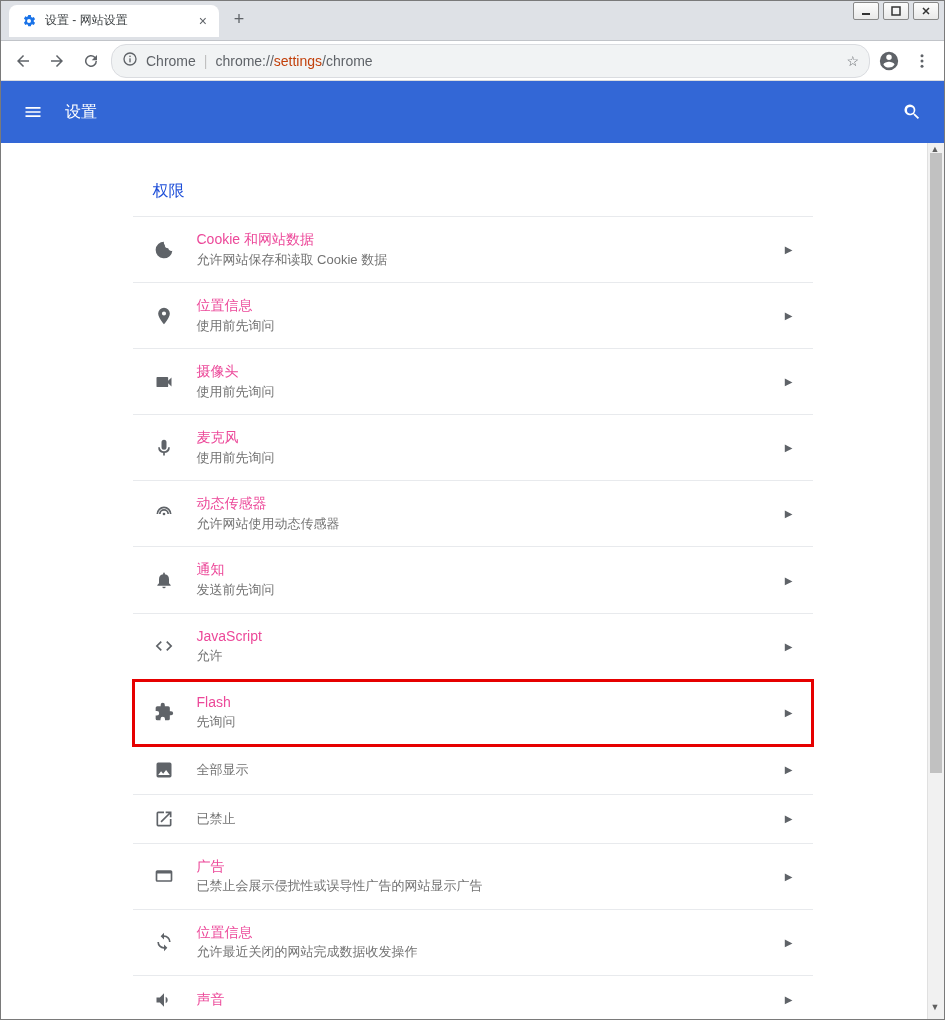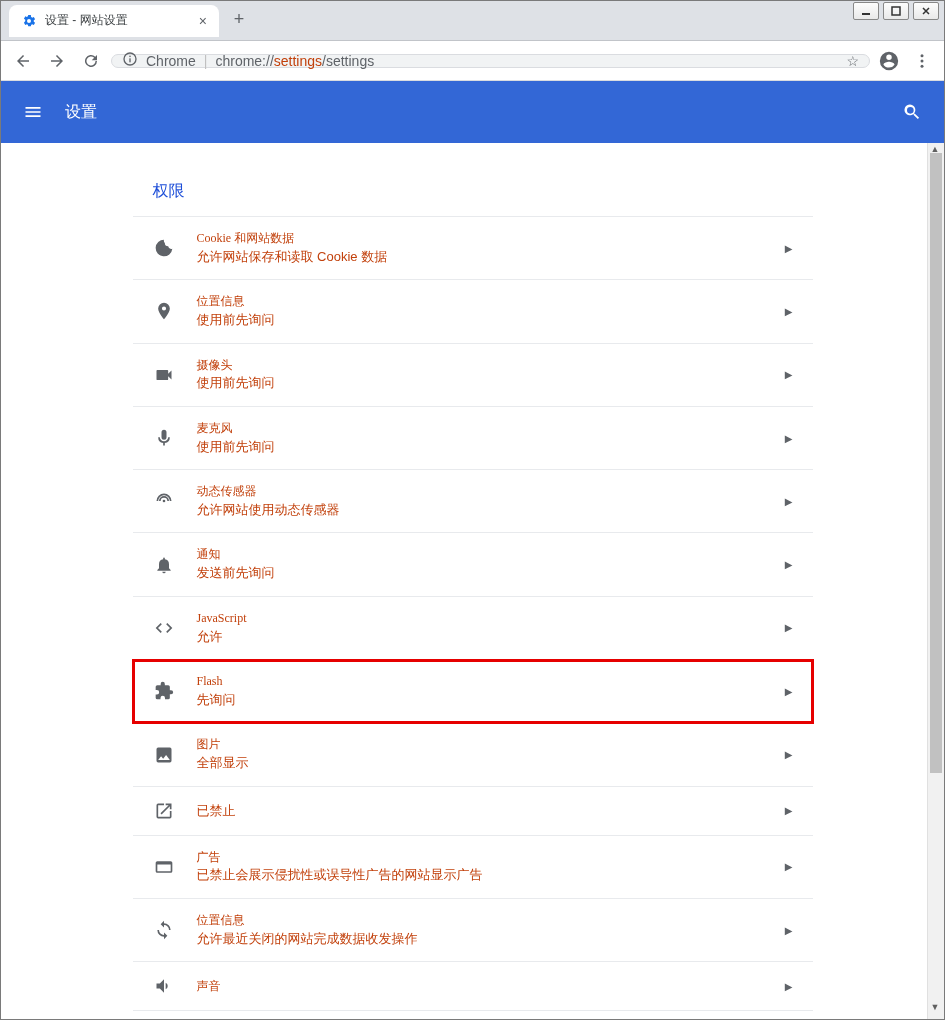--- a/index.html
+++ b/index.html
@@ -12,21 +12,21 @@
   .tab { display: flex; align-items: center; height: 32px; background: #fff; border-radius: 8px 8px 0 0; padding: 0 12px; min-width: 210px; position: relative; font-size: 12px; color: #3c4043; }
   .tab .favicon { width: 16px; height: 16px; margin-right: 8px; display:flex;align-items:center;justify-content:center;}
   .tab .tab-title { flex: 1; white-space: nowrap; overflow: hidden; text-overflow: ellipsis; }
   .tab .close { margin-left: 8px; font-size: 14px; color: #5f6368; }
   .new-tab { width: 28px; height: 28px; display: flex; align-items: center; justify-content: center; color: #5f6368; font-size: 18px; margin-left: 6px; margin-bottom:2px;}
   
   
   .toolbar { height: 40px; background: #fff; display: flex; align-items: center; padding: 0 8px; gap: 6px; border-bottom: 1px solid #dadce0; }
   .nav-icon { width: 28px; height: 28px; display: flex; align-items: center; justify-content: center; color: #5f6368; border-radius: 50%; }
   .nav-icon svg { width: 18px; height: 18px; }
-  .omnibox { flex: 1; height: 14px; border: 1px solid #dadce0; border-radius: 15px; display: flex; align-items: center; padding: 0 10px; background: #f1f3f4; font-size: 14px; color: #202124; gap:8px;}
+  .omnibox { flex: 1; height: 34px; border: 1px solid #dadce0; border-radius: 15px; display: flex; align-items: center; padding: 0 10px; background: #f1f3f4; font-size: 14px; color: #202124; gap:8px;}
   .omnibox .chrome-chip { color:#5f6368; font-size:14px; }
   .omnibox .divider { color:#c0c0c0; }
   .omnibox .url-text { color:#202124; }
   .omnibox .url-text .path { color:#5f6368;}
   .omnibox .url-text b { font-weight:normal; color:#c2410c;}
   .star { margin-left:auto; color:#5f6368; }
   .avatar { width:26px; height:26px; border-radius:50%; display:flex;align-items:center;justify-content:center;color:#5f6368;}
   
   
   .app-header { height: 62px; background: #3367d6; color: #fff; display: flex; align-items: center; padding: 0 20px; }
@@ -37,22 +37,22 @@
   
   .content-wrap { position: relative; height: calc(1020px - 40px - 40px - 56px - 2px); background: #fff; display:flex; justify-content:center; overflow:hidden;}
   .scroll-area { width: 680px; padding: 30px 0 0 0; }
   .section-title { font-size: 16px; color: #1d4ed8; padding: 8px 20px 14px 20px; font-family: Liberation Serif, serif; }
   .perm-list { border-top: 1px solid #e8eaed; }
   .perm-row { display: flex; align-items: center; padding: 13px 20px; border-bottom: 1px solid #e8eaed; cursor: pointer; position:relative; }
   .perm-row.highlighted { outline: 3px solid #e60000; outline-offset: -2px; }
   .perm-icon { width: 22px; height: 22px; color: #5f6368; margin-right: 22px; display:flex;align-items:center;justify-content:center; flex-shrink:0;}
   .perm-icon svg { width:20px; height:20px; fill:currentColor;}
   .perm-text { flex: 1; }
-  .perm-title { font-size: 12px; color: #c2410c; line-height: 1.4; font-family: Liberation Serif, serif; }
-  .perm-sub { font-size: 13px; color: #c2410c; line-height: 1.5; }
+  .perm-title { font-size: 14px; color: #ec4899; line-height: 1.4; }
+  .perm-sub { font-size: 13px; color: #737373; line-height: 1.5; }
   .perm-arrow { color: #5f6368; font-size: 10px; }
   
   
   .content-scroll { position:absolute; right:0; top:0; bottom:0; width:17px; background:#f1f1f1; border-left:1px solid #e0e0e0;}
   .content-scroll .thumb { position:absolute; left:2px; right:2px; top:10px; height:620px; background:#c1c1c1; border-radius:0;}
   .outer-scroll { position:absolute; right:2px; top:140px; bottom:4px; width:16px; }
   .outer-scroll .arrow { height:18px; display:flex;align-items:center;justify-content:center;color:#606060;font-size:9px;}
   .outer-scroll .track { position:absolute; top:18px; bottom:18px; left:0; right:0;}
 </style>
 </head>
@@ -106,21 +106,21 @@
       </svg>
     </div>
   <div class="omnibox">
     <span><svg width="16" height="16" viewBox="0 0 24 24">
           <circle cx="12" cy="12" r="9" fill="none" stroke="#5f6368" stroke-width="2"></circle>
           <circle cx="12" cy="8" r="1.2" fill="#5f6368"></circle>
           <rect x="11" y="11" width="2" height="6" fill="#5f6368"></rect>
         </svg></span>
     <span class="chrome-chip">Chrome</span>
     <span class="divider">|</span>
-    <span class="url-text"><span class="path">chrome://</span><b>settings</b><span class="path">/settings</span></span>
+    <span class="url-text"><span class="path">chrome://</span><b>settings</b><span class="path">/chrome</span></span>
     <span class="star">☆</span>
   </div>
   <div class="avatar">
       <svg width="22" height="22" viewBox="0 0 24 24">
         <path fill="#5f6368" d="M12 2a10 10 0 100 20 10 10 0 000-20zm0 3a3 3 0 110 6 3 3 0 010-6zm0 14.2a7.2 7.2 0 01-6-3.22c.03-1.99 4-3.08 6-3.08s5.97 1.09 6 3.08a7.2 7.2 0 01-6 3.22z"></path>
       </svg>
     </div>
   <div class="nav-icon">
       <svg viewBox="0 0 24 24">
         <circle cx="12" cy="5" r="2" fill="#5f6368"></circle>
@@ -248,21 +248,20 @@
           </div>
           <div class="perm-arrow">▶</div>
         </div>
         <div class="perm-row">
           <div class="perm-icon">
             <svg viewBox="0 0 24 24">
               <path d="M21 19V5a2 2 0 00-2-2H5a2 2 0 00-2 2v14a2 2 0 002 2h14a2 2 0 002-2zM8.5 13.5l2.5 3 3.5-4.5 4.5 6H5z"></path>
             </svg>
           </div>
           <div class="perm-text">
-            <div class="perm-title">图片</div>
             <div class="perm-sub">全部显示</div>
           </div>
           <div class="perm-arrow">▶</div>
         </div>
         <div class="perm-row">
           <div class="perm-icon">
             <svg viewBox="0 0 24 24">
               <path d="M19 19H5V5h7V3H5a2 2 0 00-2 2v14a2 2 0 002 2h14a2 2 0 002-2v-7h-2zM14 3v2h3.59l-9.83 9.83 1.41 1.41L19 6.41V10h2V3z"></path>
             </svg>
           </div>

